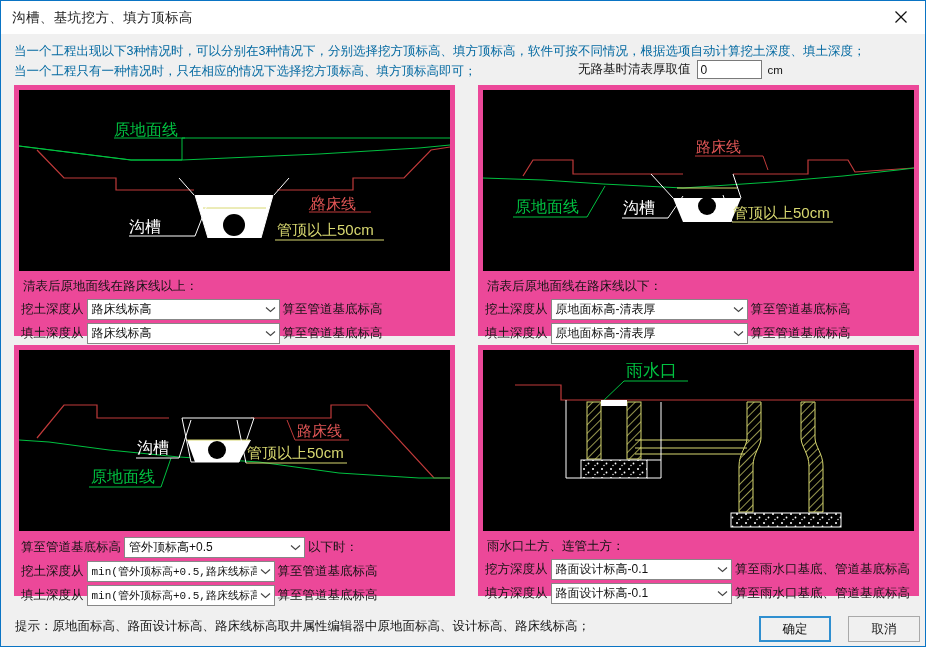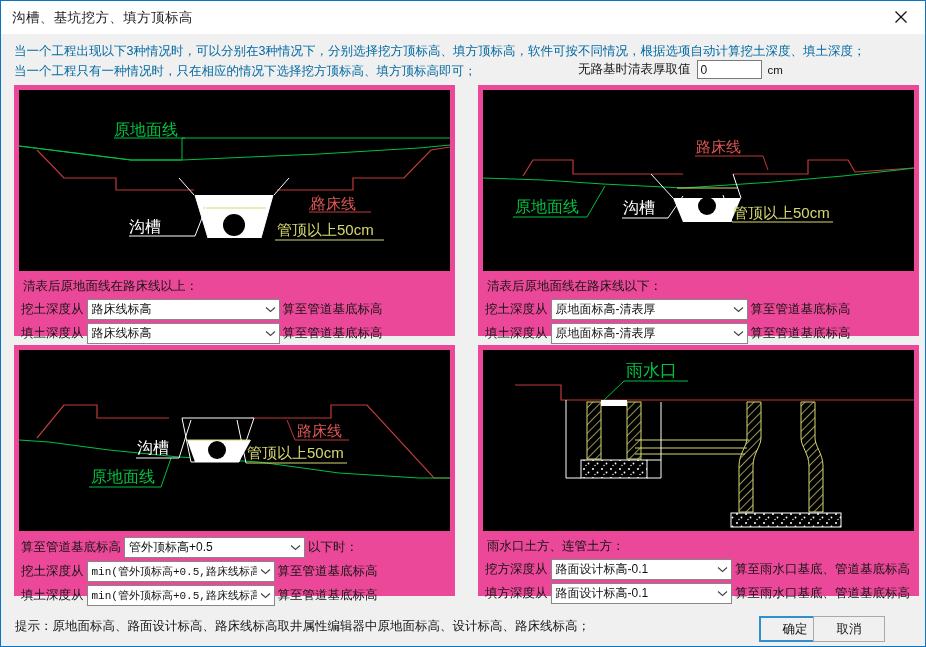--- a/index.html
+++ b/index.html
@@ -153,21 +153,21 @@
     color: #141414;
     font-family: Liberation Sans, sans-serif;
     cursor: pointer;
     display: flex; align-items: center; justify-content: center;
   }
   .btn-ok {
     left: 758px;
     border: 2px solid #2f8fd0;
     background: #f0f0f0;
   }
-  .btn-cancel { left: 812px; }
+  .btn-cancel { left: 847px; }
 </style>
 </head>
 <body>
 
 <div id="app">
 
   <div class="titlebar">
     <span class="titlebar-text">沟槽、基坑挖方、填方顶标高</span>
     <div class="close-btn">
       <svg width="14" height="14" viewBox="0 0 14 14">

